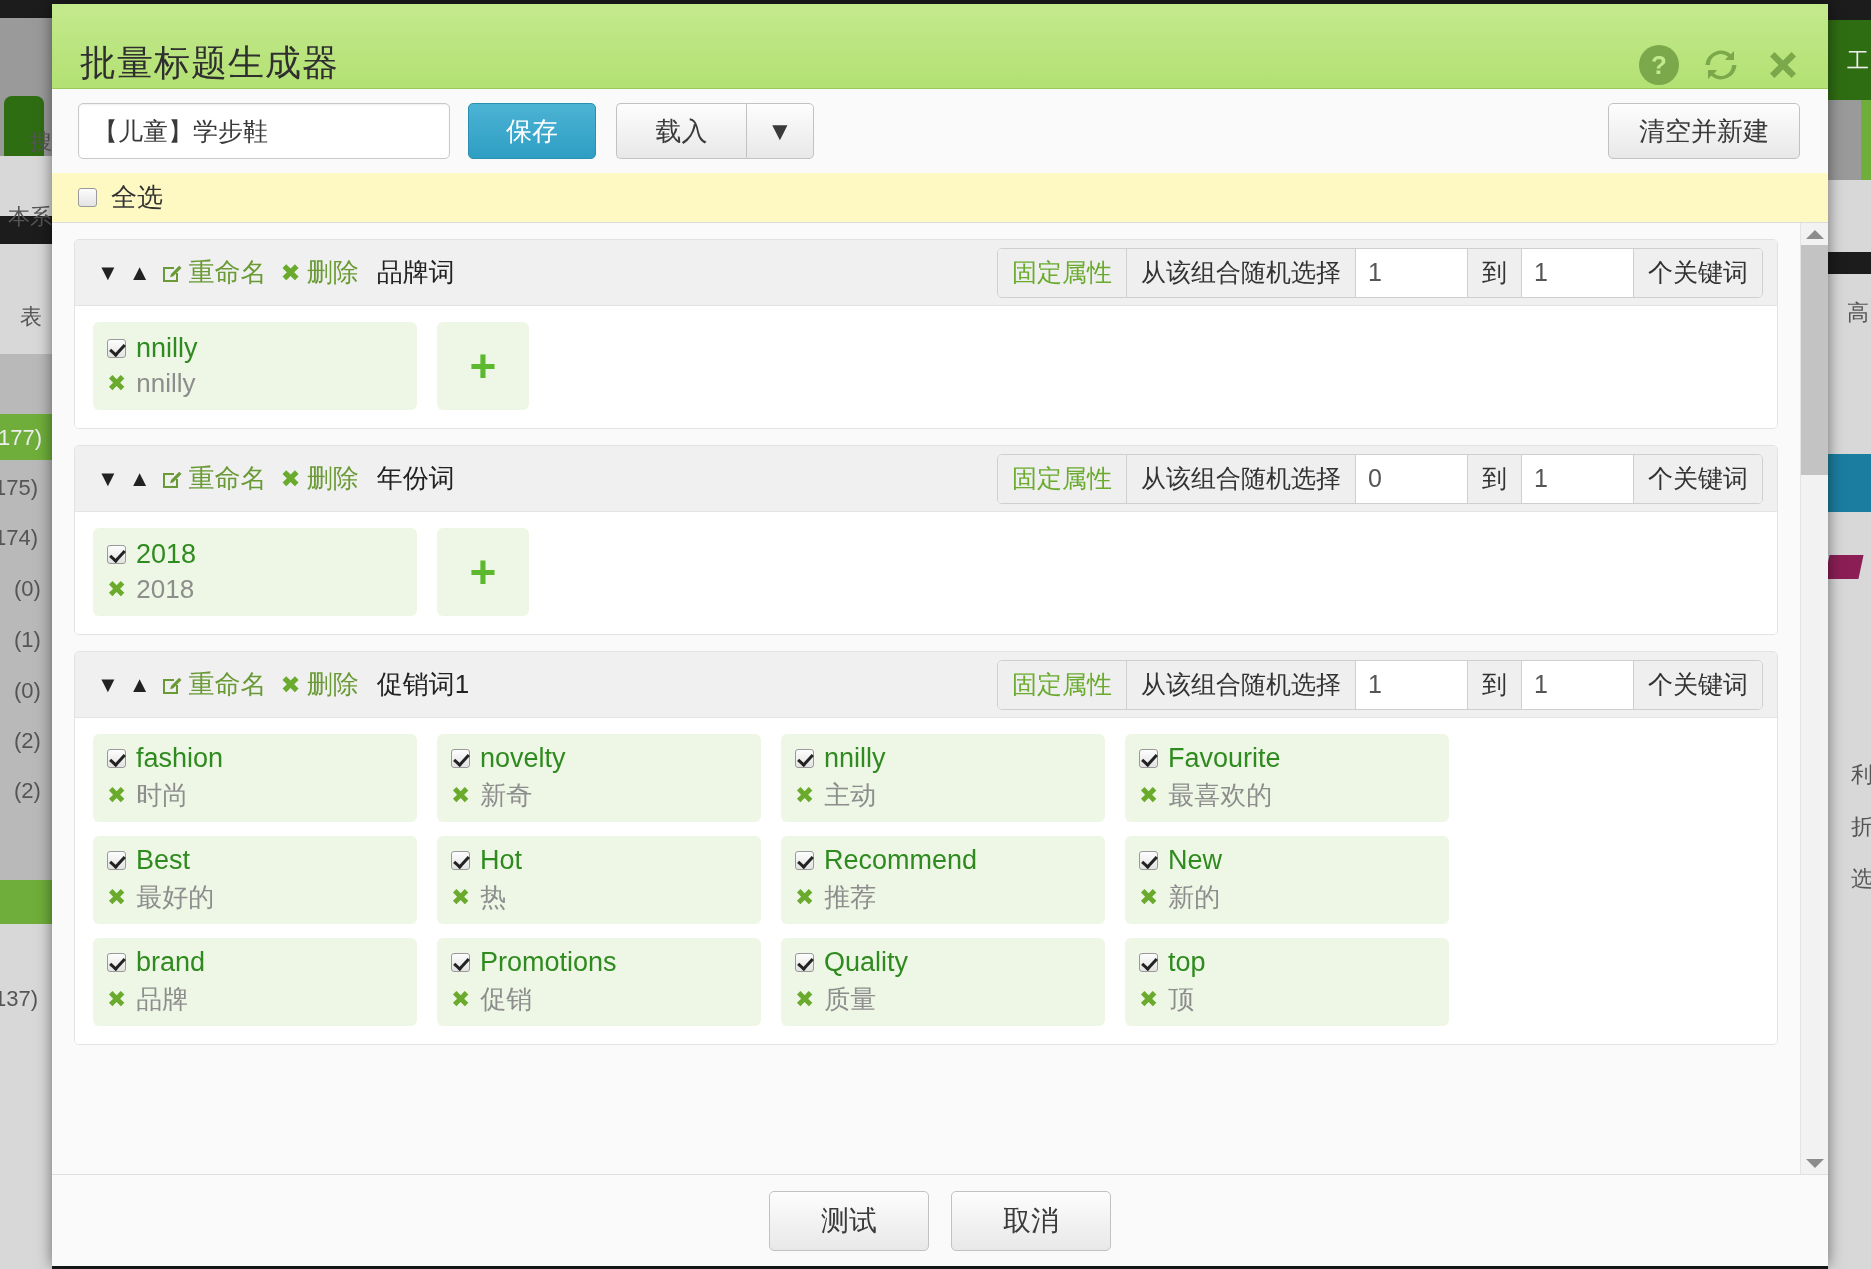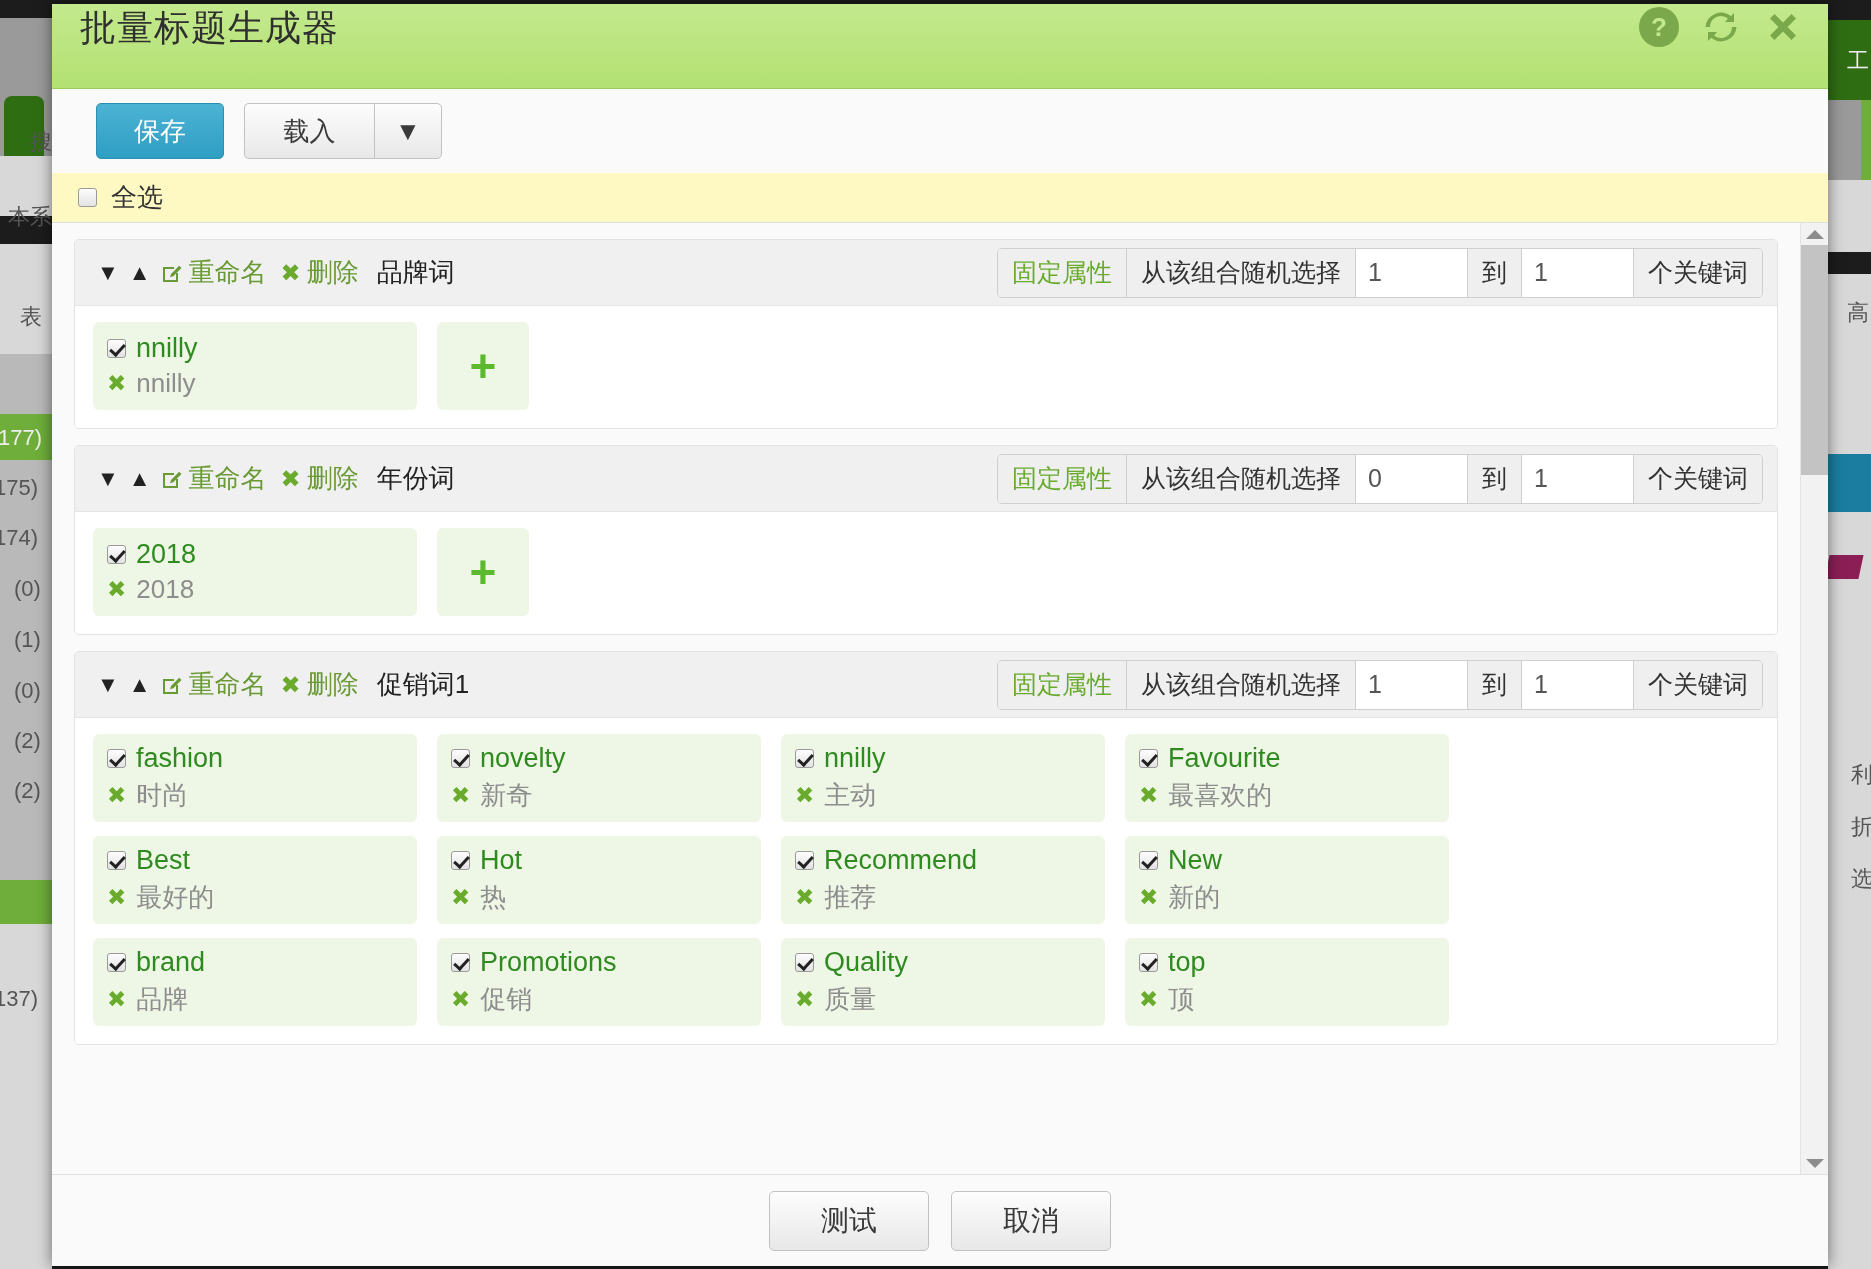--- a/index.html
+++ b/index.html
@@ -46,21 +46,21 @@
     background: #fafafa;
     box-shadow: 0 0 14px rgba(0,0,0,0.5);
     display: flex; flex-direction: column;
     overflow: hidden;
   }
   
   #modal-header {
     height: 85px; flex: none;
     background: linear-gradient(to bottom, #c3e98d 0%, #b3e173 100%);
     border-bottom: 1px solid #9ccb5c;
-    display: flex; align-items: flex-start;
+    display: flex; align-items: flex-end;
     padding: 0 22px 0 28px;
     position: relative;
   }
   #modal-title {
     font-size: 36px; color: #2f2f2f; letter-spacing: 1px;
   }
   #header-icons {
     margin-left: auto; display: flex; align-items: center; gap: 16px;
   }
   .hicon {
@@ -316,25 +316,27 @@
       </div>
       <div class="hicon" title="close">
         <svg width="44" height="44" viewBox="0 0 44 44">
           <path d="M9 13.5 L13.5 9 L22 17.5 L30.5 9 L35 13.5 L26.5 22 L35 30.5 L30.5 35 L22 26.5 L13.5 35 L9 30.5 L17.5 22 Z" fill="#7aa84a"></path>
         </svg>
       </div>
     </div>
   </div>
 
   <div id="toolbar">
+    <input class="tb-input" id="combo-name-input" type="text" value="【儿童】学步鞋" style="">
     <button class="btn btn-primary" id="save-btn">保存</button>
     <div class="btn-group" id="load-group">
       <button class="btn" id="load-btn">载入</button>
       <button class="btn" id="load-caret">▼</button>
     </div>
+    <button class="btn" id="clear-btn">清空并新建</button>
   </div>
 
   <div id="selectall-row">
     <span class="cb" id="selectall-cb"></span>
     <span id="selectall-label">全选</span>
   </div>
 
   <div id="scroll-wrap">
     <div id="scroll-body">
         <div class="group">

